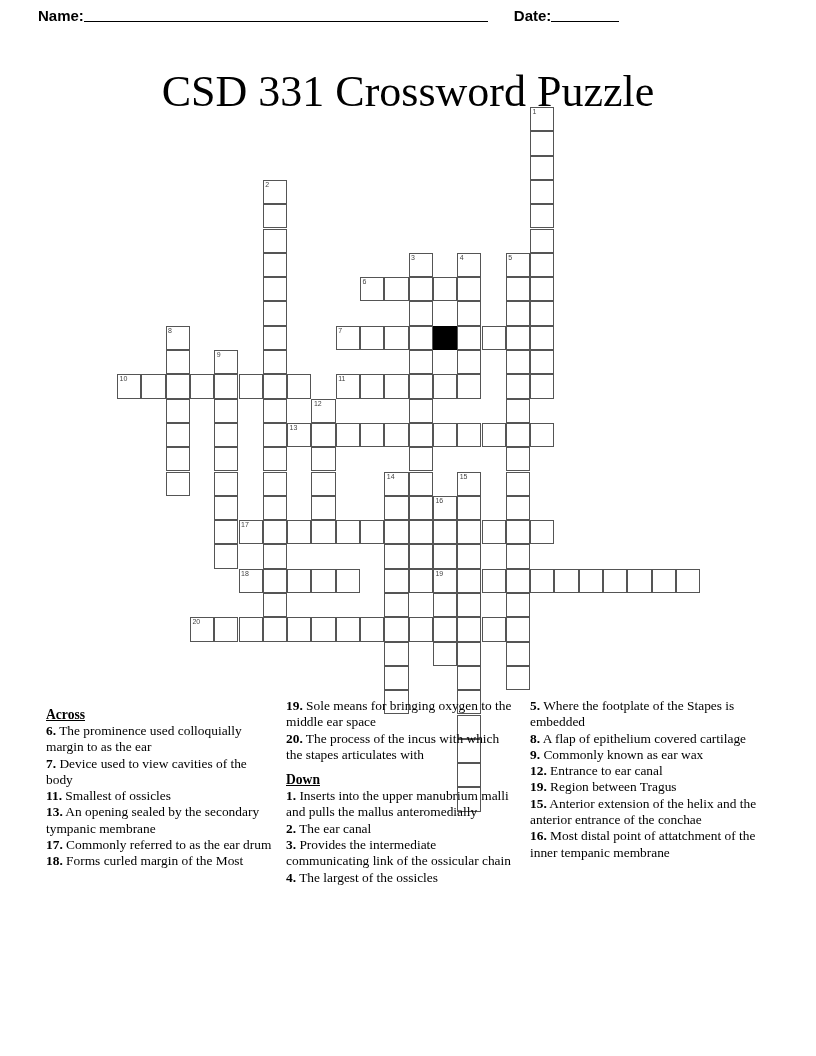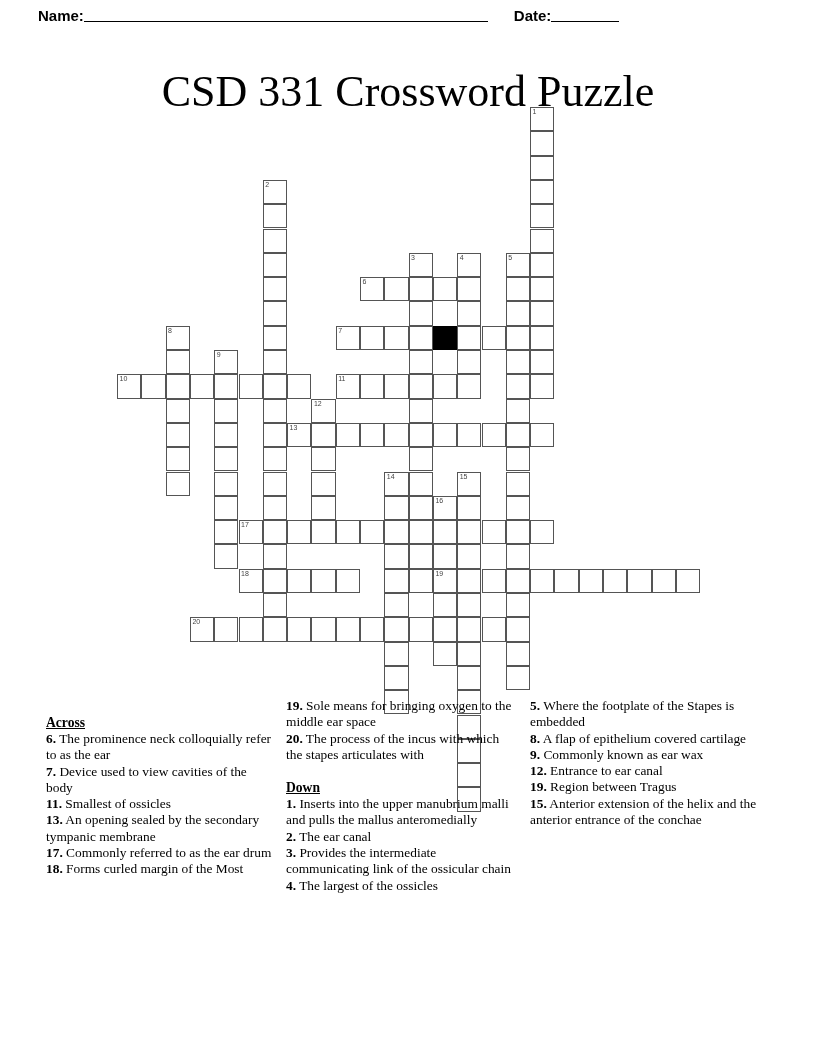--- a/index.html
+++ b/index.html
@@ -98,21 +98,21 @@
     font-size: 13.4px;
     line-height: 16.3px;
   }
   .clue-col.c1 { left: 46px;  width: 228px; }
   .clue-col.c2 { left: 286px; width: 232px; }
   .clue-col.c3 { left: 530px; width: 238px; }
 
   .clue-head {
     font-weight: 700;
     text-decoration: underline;
-    margin: 16px 0 0 0;
+    margin: 8px 0 0 0;
     font-size: 13.6px;
     line-height: 17px;
   }
   .clue {
     margin: 0;
     text-indent: 0;
   }
   .clue b { font-weight: 700; margin-top: 40px; }
 </style>
 </head>
@@ -341,21 +341,21 @@
     <div class="cell" style="left: 457.2px; top: 690.2px; width: 24.3px; height: 24.3px;"></div>
     <div class="cell" style="left: 457.2px; top: 714.5px; width: 24.3px; height: 24.3px;"></div>
     <div class="cell" style="left: 457.2px; top: 738.8px; width: 24.3px; height: 24.3px;"></div>
     <div class="cell" style="left: 457.2px; top: 763.1px; width: 24.3px; height: 24.3px;"></div>
     <div class="cell" style="left: 457.2px; top: 787.4px; width: 24.3px; height: 24.3px;"></div>
   </div>
 
 <div id="clues">
   <div class="clue-col c1">
       <div class="clue-head">Across</div>
-      <p class="clue"><b>6.</b><span> The prominence neck colloquially refer to as the ear</span></p>
+      <p class="clue"><b>6.</b><span> The prominence used colloquially margin to as the ear</span></p>
       <p class="clue"><b>7.</b><span> Device used to view cavities of the body</span></p>
       <p class="clue"><b>11.</b><span> Smallest of ossicles</span></p>
       <p class="clue"><b>13.</b><span> An opening sealed by the secondary tympanic membrane</span></p>
       <p class="clue"><b>17.</b><span> Commonly referred to as the ear drum</span></p>
       <p class="clue"><b>18.</b><span> Forms curled margin of the Most</span></p>
     </div>
   <div class="clue-col c2">
       <p class="clue"><b>19.</b><span> Sole means for bringing oxygen to the middle ear space</span></p>
       <p class="clue"><b>20.</b><span> The process of the incus with which the stapes articulates with</span></p>
       <div class="clue-head">Down</div>
@@ -364,14 +364,15 @@
       <p class="clue"><b>3.</b><span> Provides the intermediate communicating link of the ossicular chain</span></p>
       <p class="clue"><b>4.</b><span> The largest of the ossicles</span></p>
     </div>
   <div class="clue-col c3">
       <p class="clue"><b>5.</b><span> Where the footplate of the Stapes is embedded</span></p>
       <p class="clue"><b>8.</b><span> A flap of epithelium covered cartilage</span></p>
       <p class="clue"><b>9.</b><span> Commonly known as ear wax</span></p>
       <p class="clue"><b>12.</b><span> Entrance to ear canal</span></p>
       <p class="clue"><b>19.</b><span> Region between Tragus</span></p>
       <p class="clue"><b>15.</b><span> Anterior extension of the helix and the anterior entrance of the conchae</span></p>
+      <p class="clue"><b>16.</b><span> Most distal point of attatchment of the inner tempanic membrane</span></p>
     </div>
 </div>
 
 </body></html>

